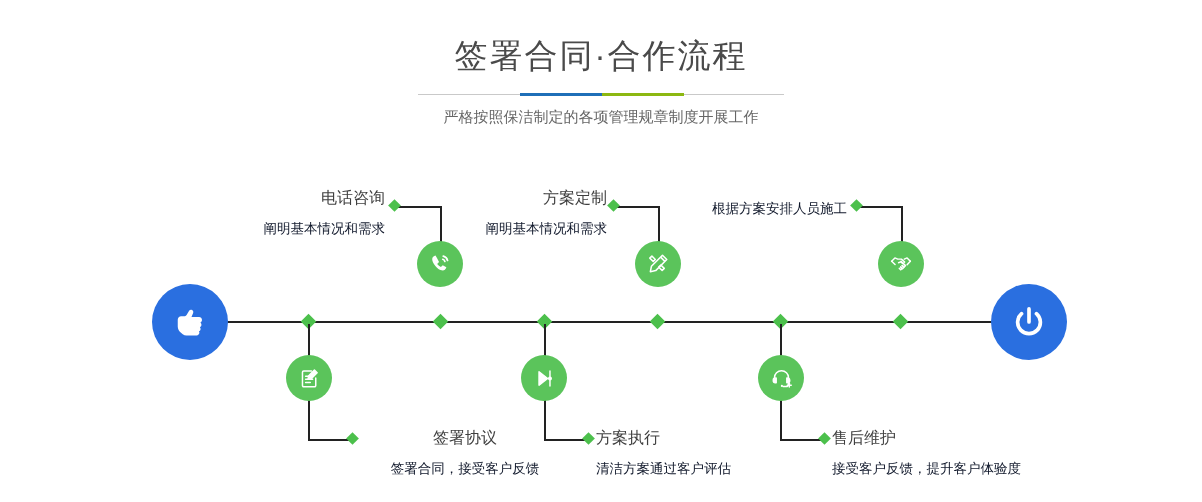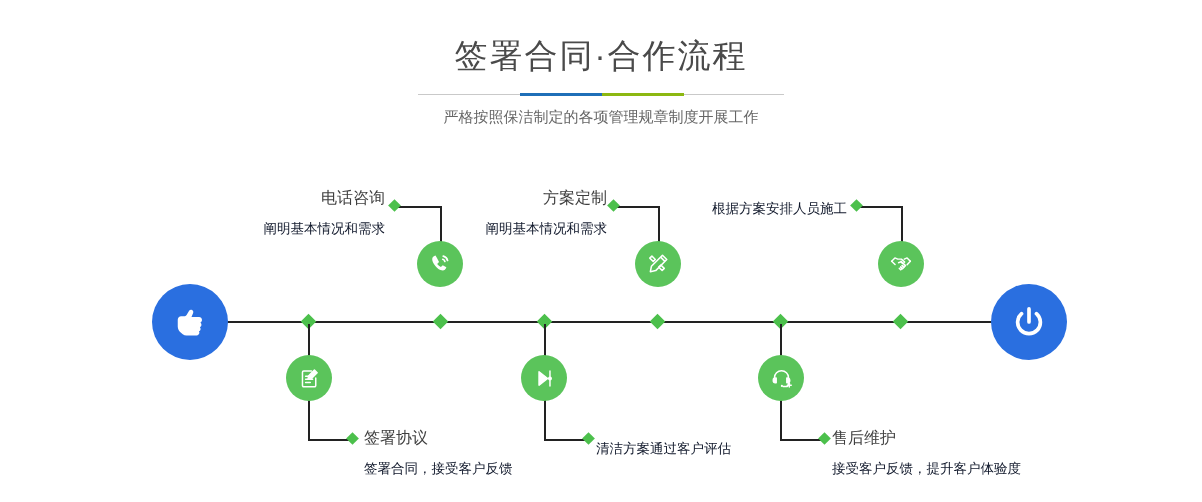--- a/index.html
+++ b/index.html
@@ -251,38 +251,39 @@
     <span>
       <svg class="icon-svg" width="25" height="25" viewBox="0 0 32 32" fill="none" stroke="#ffffff" stroke-width="1.9" stroke-linejoin="round" stroke-linecap="round">
         <path d="M24 15.5V25a1.5 1.5 0 0 1-1.5 1.5h-14A1.5 1.5 0 0 1 7 25V8a1.5 1.5 0 0 1 1.5-1.5h10"></path>
         <path d="M11 13h7"></path>
         <path d="M11 17h9"></path>
         <path d="M11 21h6"></path>
         <path d="M22.3 5.2l3.5 3.5-7.3 7.3-4.4.9.9-4.4z" fill="#ffffff" stroke="#ffffff"></path>
       </svg>
     </span>
   </div>
-  <div class="label left-align" style="left:364px; top:428px; width:250px;">
+  <div class="label left-align" style="left:340px; top:428px; width:250px;text-align:center;">
     <div class="ttl">签署协议</div>
     <div class="sub">签署合同，接受客户反馈</div>
   </div>
 
   <div class="connector v" style="left:544px; top:324px; height:116px;"></div>
   <div class="connector h" style="left:544px; top:439px; width:44px;"></div>
   <div class="diamond" style="left:584px; top:434px; width:9px; height:9px;"></div>
   <div class="node" style="left:521px; top:355px;">
     <span>
       <svg class="icon-svg" width="25" height="25" viewBox="0 0 32 32" fill="none" stroke="#ffffff" stroke-width="1.9" stroke-linecap="round">
         <path d="M9 7.5l11 8.5-11 8.5z" fill="#ffffff" stroke="#ffffff" stroke-linejoin="round"></path>
         <path d="M23 6.5v19"></path>
         <circle cx="23" cy="16" r="2.6" fill="#ffffff" stroke="none"></circle>
       </svg>
     </span>
   </div>
   <div class="label left-align" style="left:596px; top:428px; width:250px;">
+    <div class="ttl">方案执行</div>
     <div class="sub">清洁方案通过客户评估</div>
   </div>
 
   <div class="connector v" style="left:780px; top:324px; height:116px;"></div>
   <div class="connector h" style="left:780px; top:439px; width:44px;"></div>
   <div class="diamond" style="left:820px; top:434px; width:9px; height:9px;"></div>
   <div class="node" style="left:758px; top:355px;">
     <span>
       <svg class="icon-svg" width="25" height="25" viewBox="0 0 32 32" fill="none" stroke="#ffffff" stroke-width="1.9" stroke-linecap="round" stroke-linejoin="round">
         <path d="M7 17v-2a9 9 0 0 1 18 0v2"></path>

